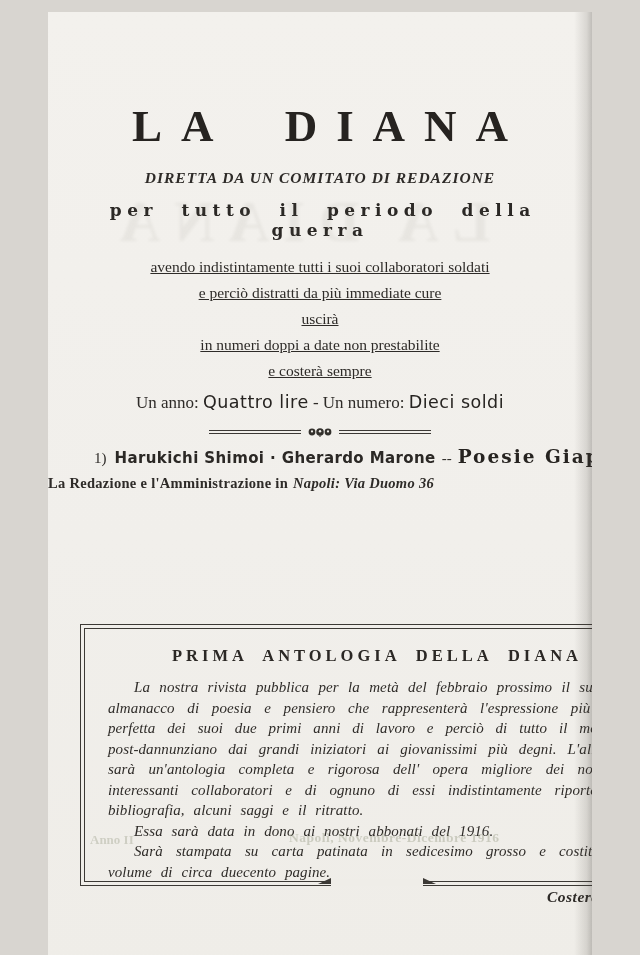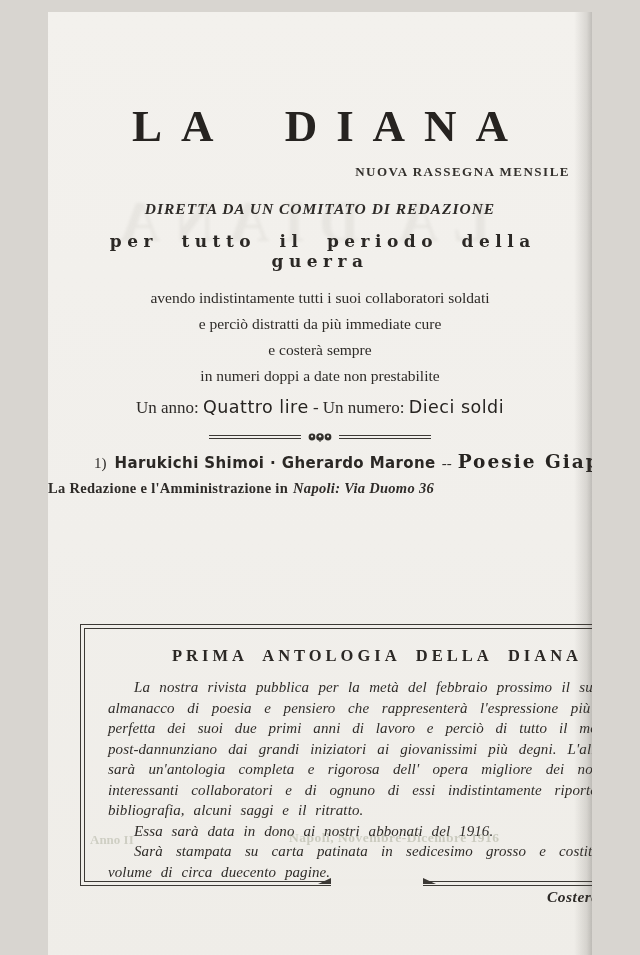--- a/index.html
+++ b/index.html
@@ -33,21 +33,21 @@
     font-style:italic; font-size:15.5px; letter-spacing:1px;font-weight:bold;
   }
   .period {
     margin-top:13px; text-align:center;
     font-family:"DejaVu Serif", serif;
     font-weight:bold; font-size:17px;
     letter-spacing:5.5px; word-spacing:12px;
     text-indent:5.5px;
     color:#2b2825;
   }
-  .notice { margin-top:14px; text-align:center; font-size:15.5px; line-height:26px; }
+  .notice { margin-top:14px; text-align:center; font-size:15.5px; line-height:26px;text-decoration:underline; }
   .price-line {
     margin-top:8px; text-align:center; font-size:17px;
   }
   .price-strong {
     font-family:"DejaVu Sans", sans-serif;
     font-weight:normal; font-size:17.5px; letter-spacing:0.5px;
     color:#262320;
   }
   
   .divider {
@@ -155,29 +155,29 @@
   }
 </style>
 </head>
 <body>
 
 <div class="page">
 
   <div class="ghost ghost-title">LA DIANA</div>
 
   <div class="title">LA DIANA</div>
-  <div class="subtitle">NUOVA RASSEGNA MENSILE</div>
   <div class="directed">DIRETTA DA UN COMITATO DI REDAZIONE</div>
   <div class="period">per tutto il periodo della guerra</div>
 
   <div class="notice">
     <div>avendo indistintamente tutti i suoi collaboratori soldati</div>
     <div>e perciò distratti da più immediate cure</div>
+    <div>uscirà</div>
+    <div>in numeri doppi a date non prestabilite</div>
     <div>e costerà sempre</div>
-    <div>in numeri doppi a date non prestabilite</div>
   </div>
 
   <div class="price-line">
     <span>Un anno:</span>
     <span class="price-strong">Quattro lire</span>
     <span>-</span>
     <span>Un numero:</span>
     <span class="price-strong">Dieci soldi</span>
   </div>
 

